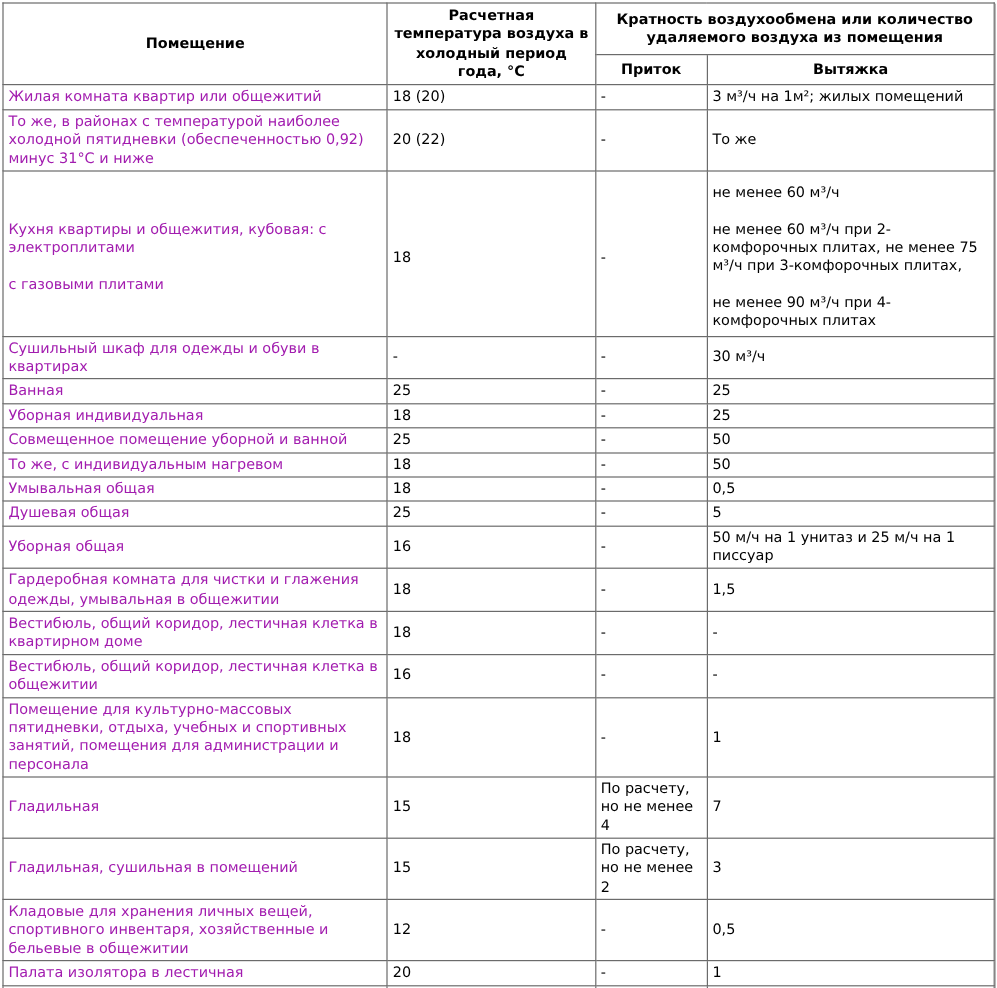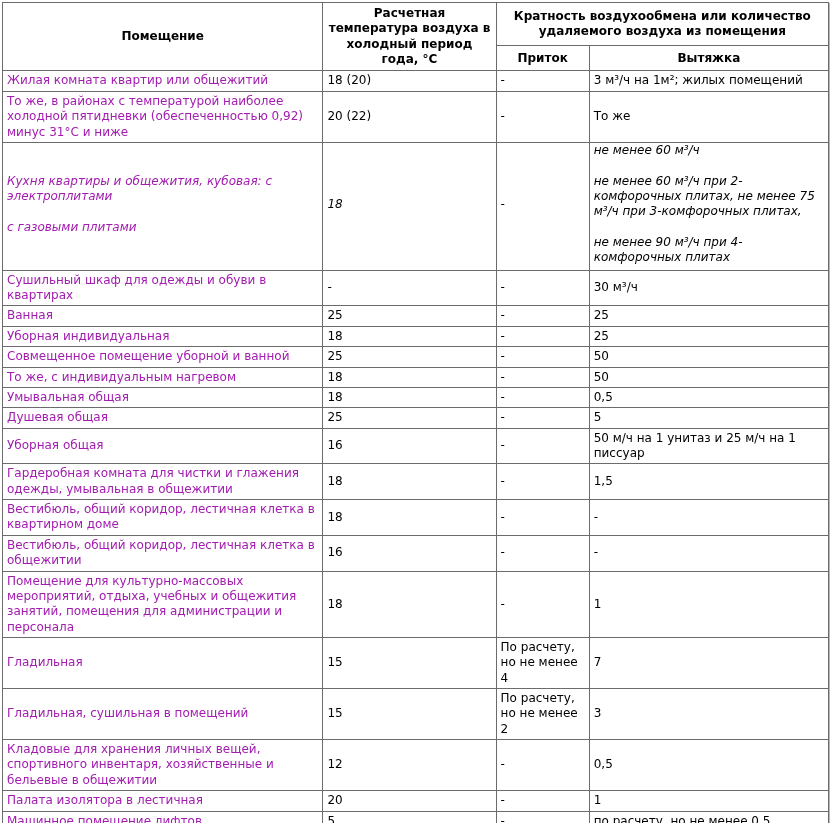--- a/index.html
+++ b/index.html
@@ -43,21 +43,21 @@
   td.td-room {
     text-align: left;
     white-space: pre-line;
     color: #a21caf;
   }
   td.td-center {
     text-align: left;
     white-space: pre-line;
     color: #000000;
   }
-  tr.r-tall td { padding-top: 0; padding-bottom: 4px; font-style: italic; }
+  tr.r-tall td { padding-top: 10px; padding-bottom: 4px; }
 </style>
 </head>
 <body>
 
 <div class="page">
   <table class="spec-table">
     <colgroup>
       <col class="c-room">
       <col class="c-temp">
       <col class="c-inflow">
@@ -159,21 +159,21 @@
           <td class="td-center">-</td>
           <td class="td-center">-</td>
         </tr>
         <tr>
           <td class="td-room">Вестибюль, общий коридор, лестичная клетка в общежитии</td>
           <td class="td-center">16</td>
           <td class="td-center">-</td>
           <td class="td-center">-</td>
         </tr>
         <tr>
-          <td class="td-room">Помещение для культурно-массовых мероприятий, отдыха, учебных и общежития занятий, помещения для администрации и персонала</td>
+          <td class="td-room">Помещение для культурно-массовых пятидневки, отдыха, учебных и спортивных занятий, помещения для администрации и персонала</td>
           <td class="td-center">18</td>
           <td class="td-center">-</td>
           <td class="td-center">1</td>
         </tr>
         <tr>
           <td class="td-room">Гладильная</td>
           <td class="td-center">15</td>
           <td class="td-center">По расчету, но не менее 4</td>
           <td class="td-center">7</td>
         </tr>

